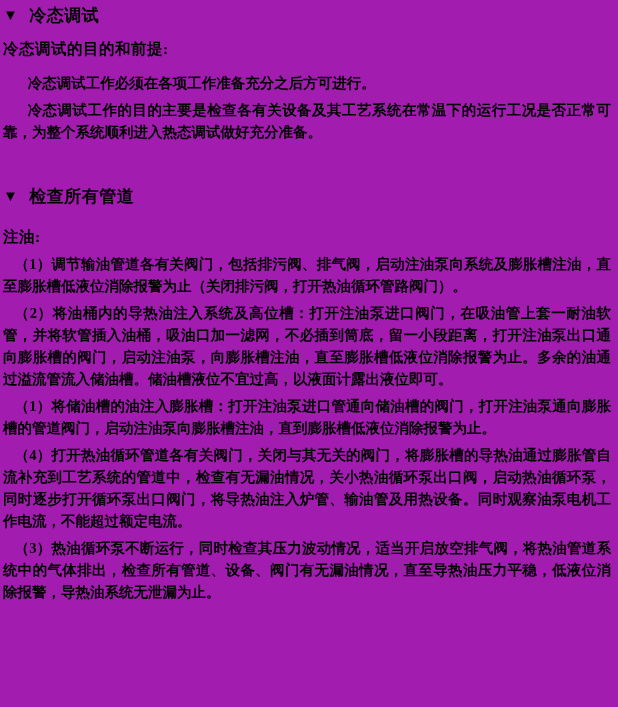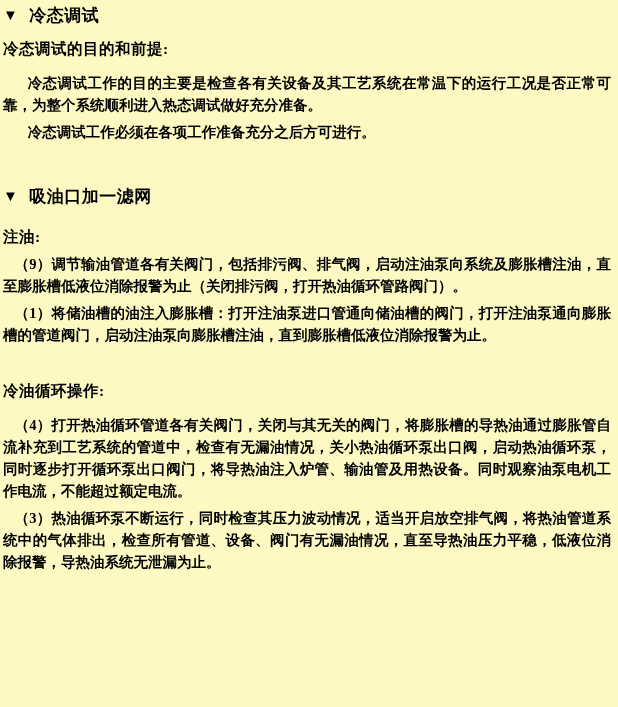--- a/index.html
+++ b/index.html
@@ -11,21 +11,21 @@
   body {
     width: 618px;
     height: 707px;
     overflow: hidden;
   }
   .doc {
     width: 618px;
     height: 707px;
     padding: 4px 7px 14px 3px;
     color: #000000;
-    background: #fef9c3;
+    background: #a21caf;
   }
   h1.section-heading {
     margin: 0;
     font-family: "Liberation Sans", sans-serif;
     font-weight: bold;
     font-size: 17px;
     line-height: 24px;
     color: #000000;
     letter-spacing: 0.5px;
   }
@@ -76,35 +76,35 @@
 <body>
 
 <div class="doc">
 
   <h1 class="section-heading">
     <span class="tri">▼</span><span>冷态调试</span>
   </h1>
 
   <h2 class="sub-label gap-body">冷态调试的目的和前提:</h2>
 
+  <p class="body-para">冷态调试工作必须在各项工作准备充分之后方可进行。</p>
+
   <p class="body-para">冷态调试工作的目的主要是检查各有关设备及其工艺系统在常温下的运行工况是否正常可靠，为整个系统顺利进入热态调试做好充分准备。</p>
 
-  <p class="body-para">冷态调试工作必须在各项工作准备充分之后方可进行。</p>
-
   <h1 class="section-heading gap-lg">
-    <span class="tri">▼</span><span>吸油口加一滤网</span>
+    <span class="tri">▼</span><span>检查所有管道</span>
   </h1>
 
   <h2 class="sub-label gap-sm">注油:</h2>
 
-  <p class="body-para numbered">（9）调节输油管道各有关阀门，包括排污阀、排气阀，启动注油泵向系统及膨胀槽注油，直至膨胀槽低液位消除报警为止（关闭排污阀，打开热油循环管路阀门）。</p>
+  <p class="body-para numbered">（1）调节输油管道各有关阀门，包括排污阀、排气阀，启动注油泵向系统及膨胀槽注油，直至膨胀槽低液位消除报警为止（关闭排污阀，打开热油循环管路阀门）。</p>
 
+  <p class="body-para numbered">（2）将油桶内的导热油注入系统及高位槽：打开注油泵进口阀门，在吸油管上套一耐油软管，并将软管插入油桶，吸油口加一滤网，不必插到筒底，留一小段距离，打开注油泵出口通向膨胀槽的阀门，启动注油泵，向膨胀槽注油，直至膨胀槽低液位消除报警为止。多余的油通过溢流管流入储油槽。储油槽液位不宜过高，以液面计露出液位即可。</p>
 
   <p class="body-para numbered">（1）将储油槽的油注入膨胀槽：打开注油泵进口管通向储油槽的阀门，打开注油泵通向膨胀槽的管道阀门，启动注油泵向膨胀槽注油，直到膨胀槽低液位消除报警为止。</p>
 
-  <h2 class="sub-label gap-md">冷油循环操作:</h2>
 
   <p class="body-para numbered">（4）打开热油循环管道各有关阀门，关闭与其无关的阀门，将膨胀槽的导热油通过膨胀管自流补充到工艺系统的管道中，检查有无漏油情况，关小热油循环泵出口阀，启动热油循环泵，同时逐步打开循环泵出口阀门，将导热油注入炉管、输油管及用热设备。同时观察油泵电机工作电流，不能超过额定电流。</p>
 
 
   <p class="body-para numbered">（3）热油循环泵不断运行，同时检查其压力波动情况，适当开启放空排气阀，将热油管道系统中的气体排出，检查所有管道、设备、阀门有无漏油情况，直至导热油压力平稳，低液位消除报警，导热油系统无泄漏为止。</p>
 
 </div>
 
 </body></html>

